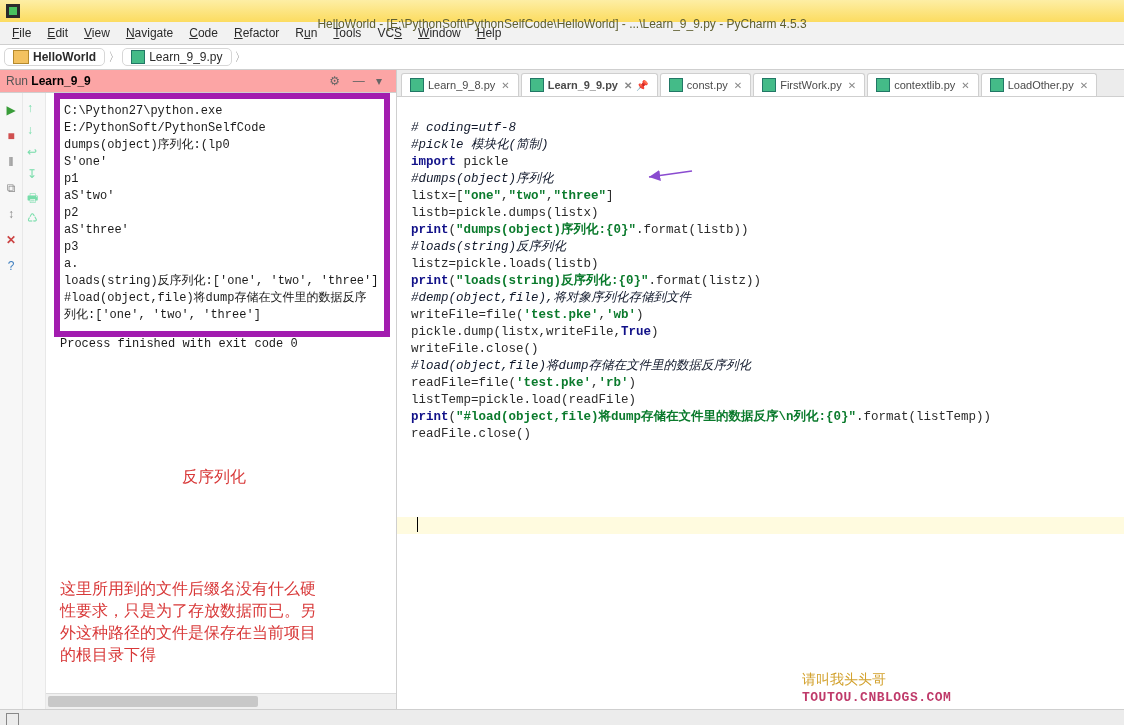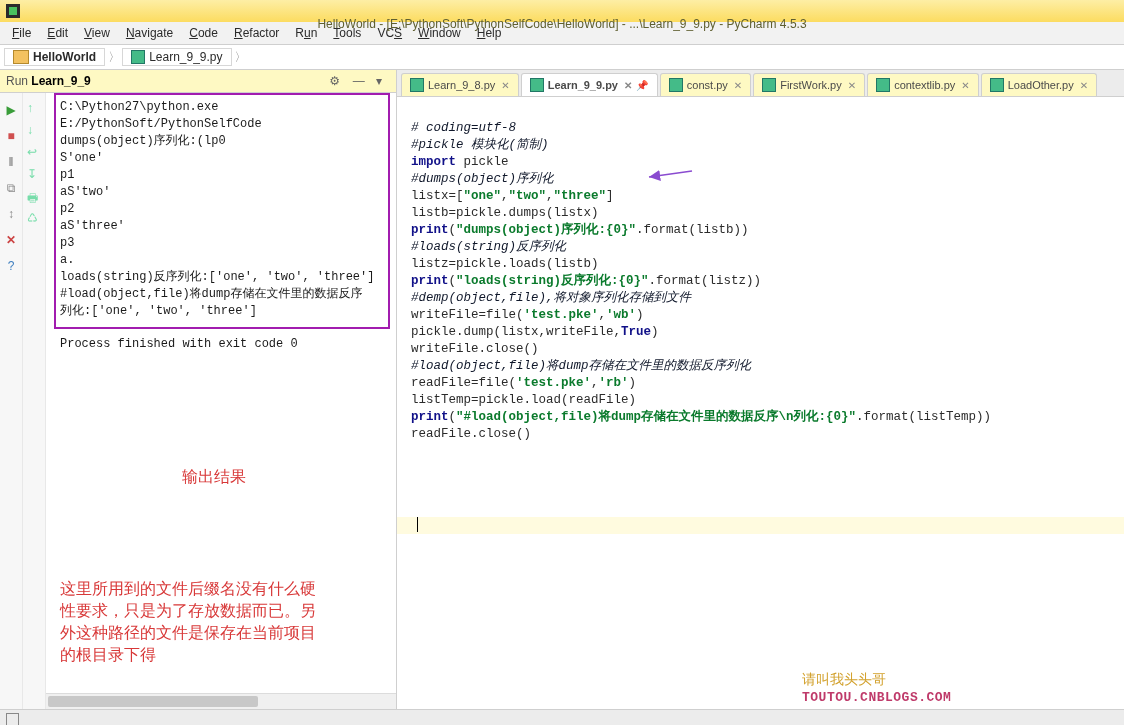--- a/index.html
+++ b/index.html
@@ -44,21 +44,21 @@
   .breadcrumb {
     height: 24px; background: #fff;
     border-bottom: 1px solid #cfcfcf;
     display: flex; align-items: center;
     padding: 0 4px;
   }
   .breadcrumb .crumb {
     display: flex; align-items: flex-end;
     padding: 1px 8px; margin-right: 1px;
     background: #fff;
-    border: 1px solid #d7d7d7; border-radius: 0;
+    border: 1px solid #d7d7d7; border-radius: 5px;
     font-weight: bold;
   }
   .breadcrumb .crumb.file { font-weight: normal; }
   .breadcrumb .ico {
     width: 14px; height: 12px; background:#f3c260;
     border:1px solid #b58a2d; margin-right:4px;
     display:inline-block;
   }
   .breadcrumb .ico.py { background:#4b8; border-color:#276; width:12px;}
   .breadcrumb .chev { color:#8a8a8a; margin: 0 2px; }
@@ -68,21 +68,21 @@
     display:flex; height: calc(725px - 22px - 22px - 24px - 18px);
     background:#fff;
   }
 
   
   .runpanel {
     width: 396px; display:flex; flex-direction:column;
     border-right:1px solid #cfcfcf;
   }
   .runpanel .runhdr{
-    height:22px; display:flex; align-items:center; background:#fef9c3;
+    height:22px; display:flex; align-items:center; background:#fca5a5;
     border-bottom:1px solid #cfcfcf; padding:0 6px;
     justify-content: space-between;
   }
   .runpanel .runhdr .runlabel{ color:#555;}
   .runpanel .runhdr .runlabel b{ color:#000;}
   .runpanel .runhdr .ricons span{
     display:inline-block; width:14px; height:14px; margin-left:6px;
     color:#666;
   }
 
@@ -105,21 +105,21 @@
     display:flex; flex-direction:column; align-items:center; padding-top:4px;
   }
   .gutterB span{ display:block; width:14px; height:14px; margin:4px 0; color:#7da; }
 
   .console {
     flex:1; position:relative; background:#fff; overflow:hidden;
     font-family: "Courier New", monospace; font-size:12px;
   }
   .console .redbox{
     position:absolute; left:8px; top:0; right:6px; height:226px;
-    border:2px solid #a21caf;
+    border:6px solid #a21caf;
     padding:4px 4px 2px 4px;
     line-height:17px; color:#1a1a1a;
     white-space: pre-wrap;
     overflow:hidden;
   }
   .console .after{
     position:absolute; left:14px; top:244px; color:#1a1a1a; 
     font-family:"Courier New", monospace;
   }
   .console .outlbl{
@@ -140,21 +140,21 @@
 
   
   .editorarea{ flex:1; display:flex; flex-direction:column; position:relative;}
   .tabs{
     height:26px; background:#ececec; border-bottom:1px solid #cfcfcf;
     display:flex; align-items:flex-end; padding:0 4px;
   }
   .tab{
     display:flex; align-items:center;
     height:22px; padding:0 8px; margin-right:2px;
-    background:#fef9c3; border:1px solid #cfcfcf; border-bottom:none;
+    background:#ffffff; border:1px solid #cfcfcf; border-bottom:none;
     border-radius:3px 3px 0 0; font-size:11px; color:#4a4a4a;
   }
   .tab.active{ background:#fff; font-weight:bold; }
   .tab .tico{
     width:12px; height:12px; background:#4b8; border:1px solid #276;
     margin-right:4px; display:inline-block;
   }
   .tab .x{ margin-left:6px; color:#888; font-size:10px;}
   .tab .pin{ margin-left:4px; color:#888; font-size:10px;}
 
@@ -272,21 +272,21 @@
 p1
 aS'two'
 p2
 aS'three'
 p3
 a.
 loads(string)反序列化:['one', 'two', 'three']
 #load(object,file)将dump存储在文件里的数据反序
 列化:['one', 'two', 'three']</div>
         <div class="after">Process finished with exit code 0</div>
-        <div class="outlbl">输出结果</div>
+        <div class="outlbl">反序列化</div>
         <div class="redtxt">这里所用到的文件后缀名没有什么硬性要求，只是为了存放数据而已。另外这种路径的文件是保存在当前项目的根目录下得</div>
         <div class="hscroll"></div>
 
         <svg class="arrows">
           <defs>
             <marker id="ahL" markerWidth="8" markerHeight="8" refX="6" refY="3" orient="auto">
               <path d="M0,0 L6,3 L0,6 Z" fill="#8a4bd0"></path>
             </marker>
           </defs>
           <line x1="100" y1="372" x2="100" y2="236" stroke="#8a4bd0" stroke-width="1.6" marker-end="url(#ahL)"></line>

